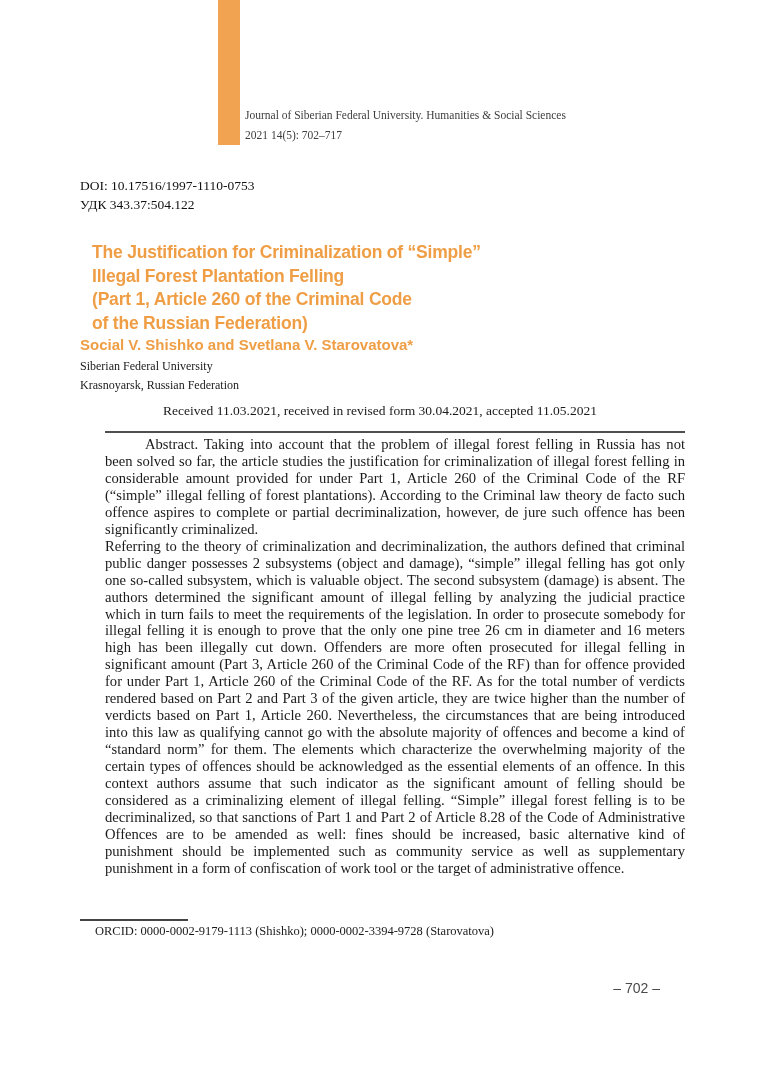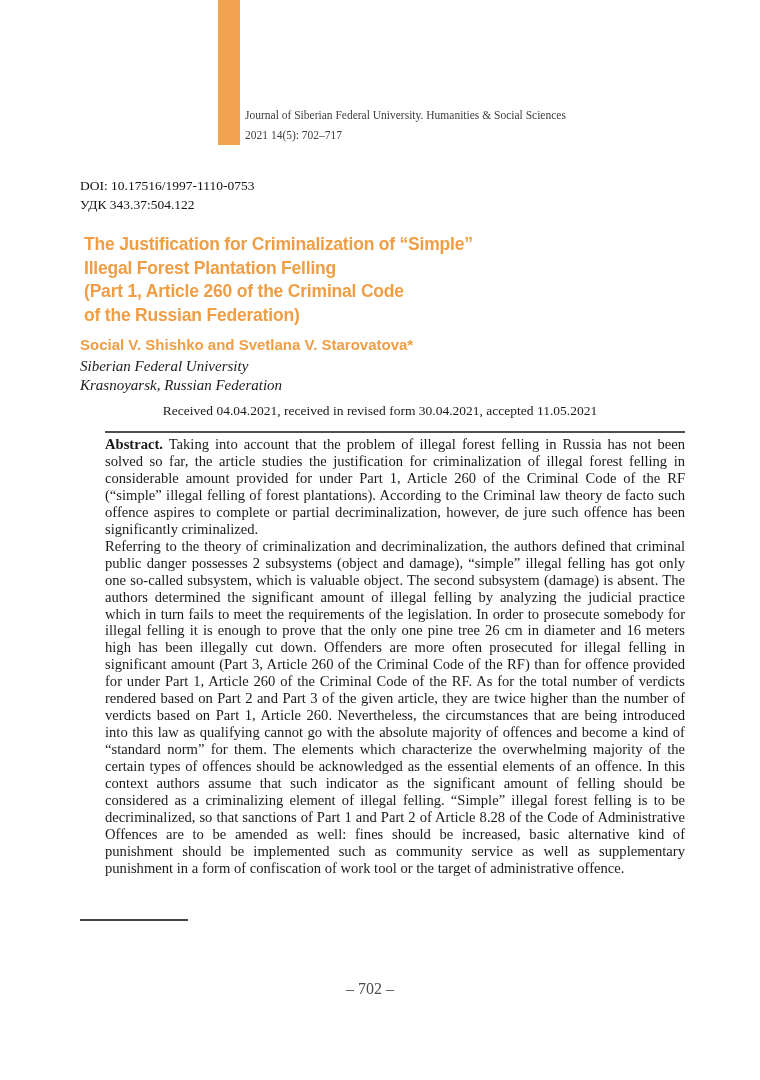--- a/index.html
+++ b/index.html
@@ -35,83 +35,84 @@
     white-space:pre-line;
   }
   .authors{
     position:absolute;left:80px;top:336px;
     font-family:"Liberation Sans", sans-serif;
     font-weight:bold;font-size:15px;
     color:var(--title,#EF9E45);
   }
   .affiliation{
     position:absolute;left:80px;top:357px;
-    font-style:italic;font-size:15px;line-height:18.5px;
+    font-size:12px;line-height:18.5px;
     white-space:pre-line;
   }
   .received-line{
     position:absolute;left:90px;top:403px;width:580px;
     text-align:center;font-size:13.5px;
   }
   .abstract-rule{
     position:absolute;left:105px;top:431px;width:580px;height:2px;
     background:#4f4f4f;
   }
   .abstract{
     position:absolute;left:105px;top:436px;width:580px;
     font-size:14.6px;line-height:16.95px;
     text-align:justify;
   }
   .abstract p{margin:0;padding:0;}
-  .abstract .bold{font-weight:bold;}
+  .abstract .bold{font-weight:normal;margin-left:40px;}
   .footnote-rule{
     position:absolute;left:80px;top:919px;width:108px;height:1px;
     background:#444;border-bottom:0.5px solid #444;
   }
   .page-footer{
     position:absolute;left:80px;top:924px;width:600px;
     font-size:12.5px;line-height:15.5px;
   }
   .page-footer .hang{padding-left:15px;text-indent:-15px;}
   .page-footer .indent{padding-left:15px;}
   .page-number{
     position:absolute;left:80px;top:980px;width:580px;
-    text-align:center;
-    font-family:Liberation Serif, serif;
-    font-size:16px;color:#4a4a4a;
+    text-align:right;
+    font-family:Liberation Sans, sans-serif;
+    font-size:14px;color:#4a4a4a;
   }
 </style>
 </head>
 <body>
 
 <div class="accent-bar"></div>
 
 <div class="journal-header">Journal of Siberian Federal University.  Humanities &amp; Social Sciences
 2021 14(5): 702–717</div>
 
 <div class="doi-block">DOI: 10.17516/1997-1110-0753
 УДК 343.37:504.122</div>
 
-<h1 class="article-title" style="margin:4px;">The Justification for Criminalization of “Simple”
+<h1 class="article-title" style="margin:12px;">The Justification for Criminalization of “Simple”
 Illegal Forest Plantation Felling
 (Part 1, Article 260 of the Criminal Code
 of the Russian Federation)</h1>
 
 <div class="authors">Social V. Shishko and Svetlana V. Starovatova*</div>
 
 <div class="affiliation">Siberian Federal University
 Krasnoyarsk, Russian Federation</div>
 
-<div class="received-line">Received 04.04.2021, received in revised form 30.04.2021, accepted 11.05.2021</div>
+<div class="received-line">Received 11.03.2021, received in revised form 30.04.2021, accepted 11.05.2021</div>
 
 <div class="abstract-rule"></div>
 
 <div class="abstract">
   <p><span class="bold">Abstract.</span> <span>Taking into account that the problem of illegal forest felling in Russia has not been solved so far, the article studies the justification for criminalization of illegal forest felling in considerable amount provided for under Part 1, Article 260 of the Criminal Code of the RF (“simple” illegal felling of forest plantations). According to the Criminal law theory de facto such offence aspires to complete or partial decriminalization, however, de jure such offence has been significantly criminalized.</span></p>
   <p>Referring to the theory of criminalization and decriminalization, the authors defined that criminal public danger possesses 2 subsystems (object and damage), “simple” illegal felling has got only one so-called subsystem, which is valuable object. The second subsystem (damage) is absent. The authors determined the significant amount of illegal felling by analyzing the judicial practice which in turn fails to meet the requirements of the legislation. In order to prosecute somebody for illegal felling it is enough to prove that the only one pine tree 26 cm in diameter and 16 meters high has been illegally cut down. Offenders are more often prosecuted for illegal felling in significant amount (Part 3, Article 260 of the Criminal Code of the RF) than for offence provided for under Part 1, Article 260 of the Criminal Code of the RF. As for the total number of verdicts rendered based on Part 2 and Part 3 of the given article, they are twice higher than the number of verdicts based on Part 1, Article 260. Nevertheless, the circumstances that are being introduced into this law as qualifying cannot go with the absolute majority of offences and become a kind of “standard norm” for them. The elements which characterize the overwhelming majority of the certain types of offences should be acknowledged as the essential elements of an offence. In this context authors assume that such indicator as the significant amount of felling should be considered as a criminalizing element of illegal felling. “Simple” illegal forest felling is to be decriminalized, so that sanctions of Part 1 and Part 2 of Article 8.28 of the Code of Administrative Offences are to be amended as well: fines should be increased, basic alternative kind of punishment should be implemented such as community service as well as supplementary punishment in a form of confiscation of work tool or the target of administrative offence.</p>
 </div>
 
 <div class="footnote-rule"></div>
 
 <div class="page-footer">
+  <div class="indent">ORCID: 0000-0002-9179-1113 (Shishko); 0000-0002-3394-9728 (Starovatova)</div>
 </div>
 
 <div class="page-number">– 702 –</div>
 
 </body></html>

